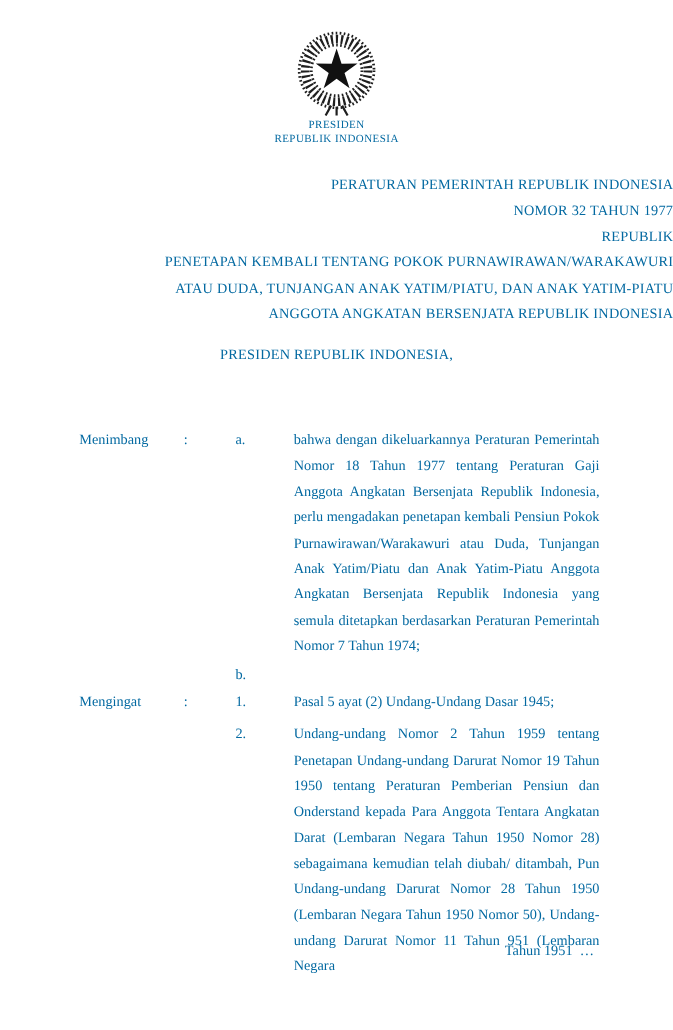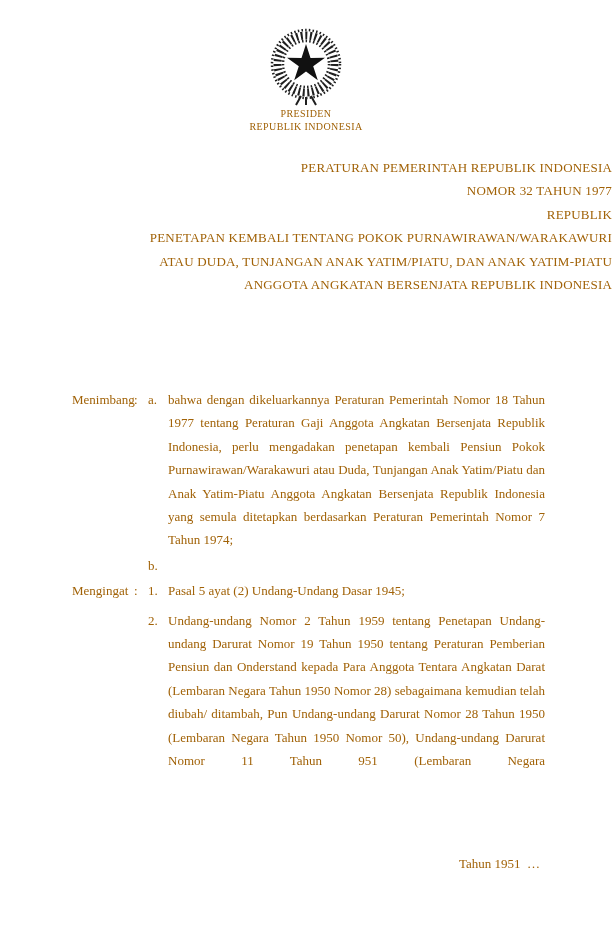--- a/index.html
+++ b/index.html
@@ -5,21 +5,21 @@
   html, body {
     margin: 0;
     padding: 0;
     background: #ffffff;
   }
   .page {
     position: relative;
     width: 612px;
     height: 936px;
     background: #ffffff;
-    color: #a16207;
+    color: #0369a1;
     font-family: "Liberation Serif", "DejaVu Serif", serif;
     overflow: hidden;
   }
   .seal {
     position: absolute;
     top: 24px;
     left: 50%;
     transform: translateX(-50%);
     width: 92px;
     height: 84px;
@@ -58,20 +58,21 @@
     top: 388px;
     left: 72px;
     right: 67px;
     font-size: 13px;
     line-height: 23.4px;
   }
   .row {
     display: grid;
     grid-template-columns: 62px 14px 20px 1fr;
     align-items: start;
+    gap: 33px;
   }
   .row + .row { margin-top: 2px; }
   .row.gap-section { }
   .row.gap-item { margin-top: 6px; }
   .row .txt {
     margin: 0;
     text-align: justify;
   }
   .row .txt.cont {
     text-align-last: justify;
@@ -109,20 +110,21 @@
 
   <div class="title-block">
     <div>PERATURAN PEMERINTAH REPUBLIK INDONESIA</div>
     <div>NOMOR 32 TAHUN 1977</div>
     <div>REPUBLIK</div>
     <div>PENETAPAN KEMBALI TENTANG POKOK PURNAWIRAWAN/WARAKAWURI</div>
     <div>ATAU DUDA, TUNJANGAN ANAK YATIM/PIATU, DAN ANAK YATIM-PIATU</div>
     <div>ANGGOTA ANGKATAN BERSENJATA REPUBLIK INDONESIA</div>
   </div>
 
+  <div class="salutation">PRESIDEN REPUBLIK INDONESIA,</div>
 
   <div class="doc-body">
 
     <div class="row">
       <span>Menimbang</span>
       <span>:</span>
       <span>a.</span>
       <p class="txt">bahwa dengan dikeluarkannya Peraturan Pemerintah Nomor 18 Tahun 1977 tentang Peraturan Gaji Anggota Angkatan Bersenjata Republik Indonesia, perlu mengadakan penetapan kembali Pensiun Pokok Purnawirawan/Warakawuri atau Duda, Tunjangan Anak Yatim/Piatu dan Anak Yatim-Piatu Anggota Angkatan Bersenjata Republik Indonesia yang semula ditetapkan berdasarkan Peraturan Pemerintah Nomor 7 Tahun 1974;</p>
     </div>
 

